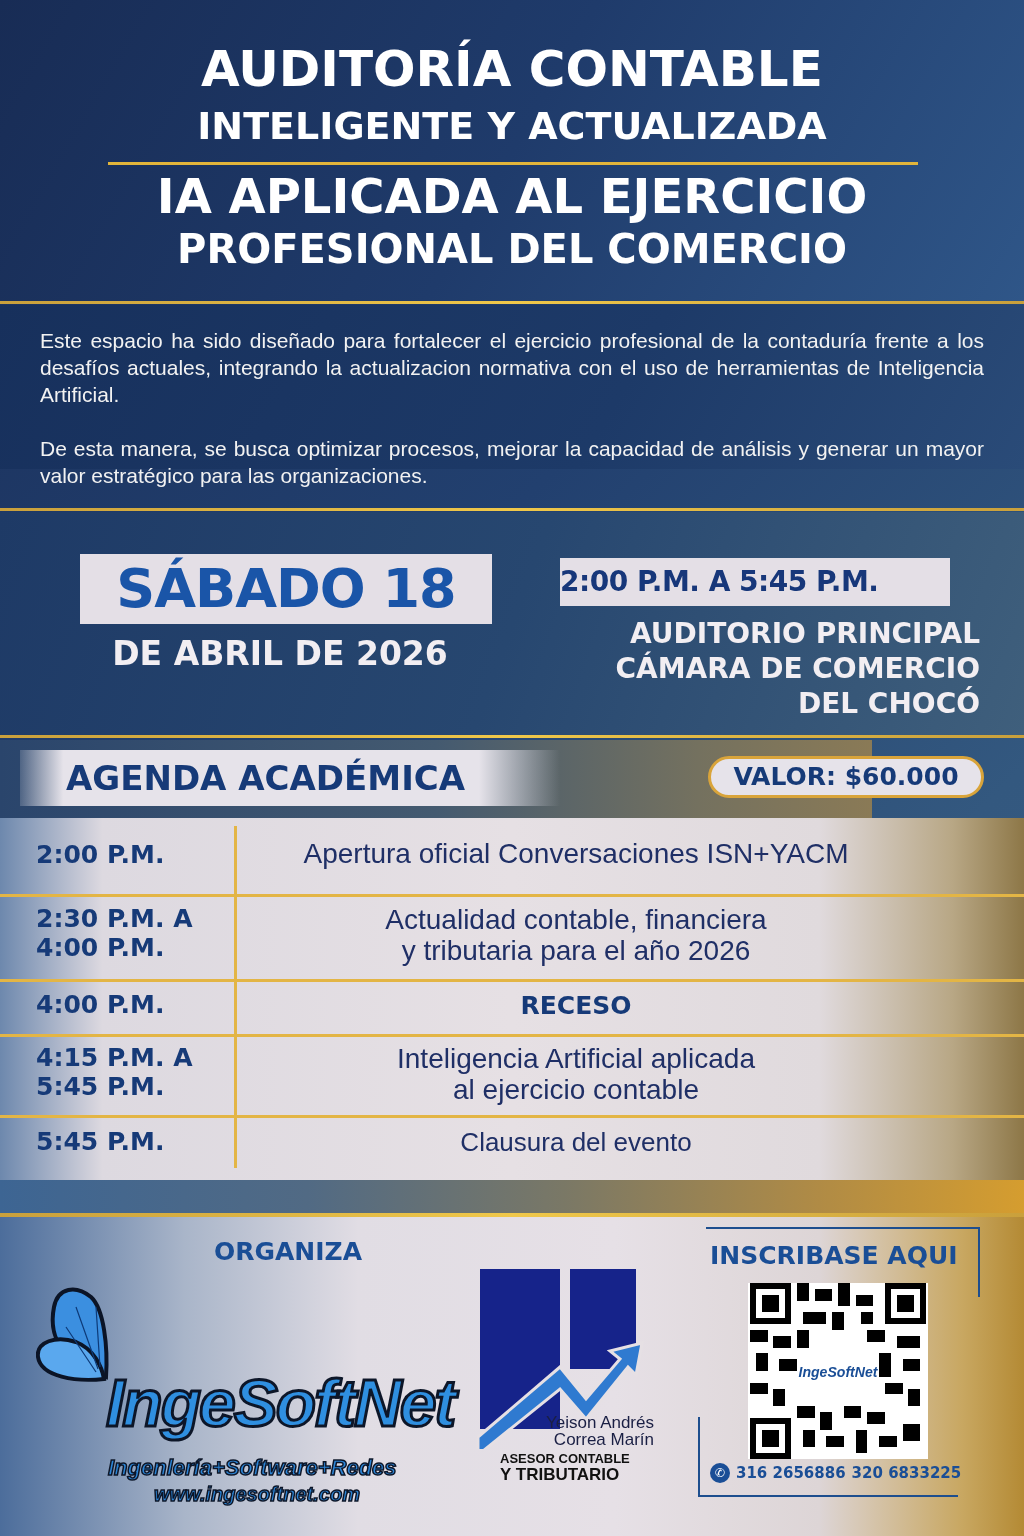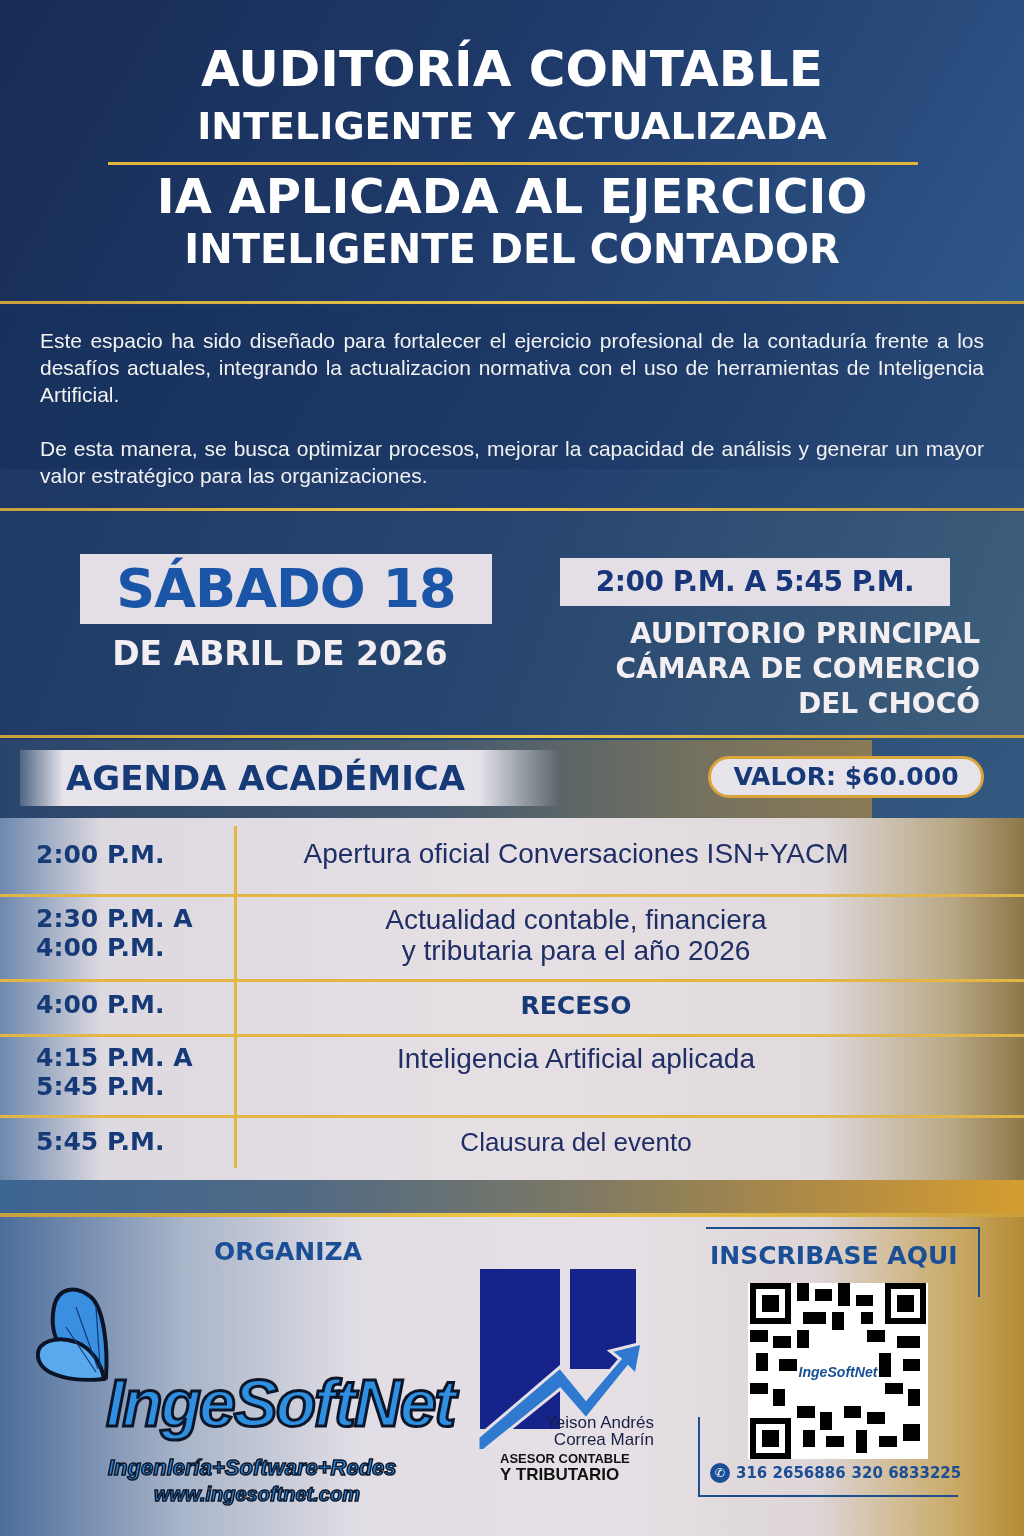--- a/index.html
+++ b/index.html
@@ -24,21 +24,21 @@
 .intro p{position:absolute;left:40px;width:944px;color:#f2f2f2;font-size:21px;line-height:27px;text-align:justify;text-align-last:left}
 .intro p.p1{top:22px}
 .intro p.p2{top:130px}
 
 .info{position:absolute;left:0;top:512px;width:1024px;height:224px;
   background:linear-gradient(110deg,#1e3a66 0%,#274770 50%,#3f5f7c 100%)}
 .day-box{position:absolute;left:80px;top:42px;width:412px;height:70px;background:#e4dfe6;
   color:#1a55a8;font-weight:700;font-size:54px;text-align:center;line-height:70px;font-family:"DejaVu Sans",sans-serif;letter-spacing:-1px}
 .date{position:absolute;left:80px;top:122px;width:400px;text-align:center;color:#f2eef2;font-weight:700;font-size:33px;font-family:"DejaVu Sans",sans-serif}
 .time-box{position:absolute;left:560px;top:46px;width:390px;height:48px;background:#e4dfe6;color:#17377a;
-  font-weight:700;font-size:28px;line-height:48px;text-align:center;font-family:"DejaVu Sans",sans-serif;letter-spacing:-0.5px}
+  font-weight:700;font-size:28px;line-height:48px;font-family:"DejaVu Sans",sans-serif;letter-spacing:-0.5px}
 .venue{position:absolute;left:540px;top:104px;width:440px;text-align:right;color:#f2eef2;font-weight:700;font-size:28px;line-height:35px;font-family:"DejaVu Sans",sans-serif}
 
 .agh{position:absolute;left:0;top:740px;width:872px;height:78px;
   background:linear-gradient(90deg,#2a456c 0%,#445a70 50%,#74715f 80%,#8a7a56 100%)}
 .agh-title{position:absolute;left:20px;top:10px;width:540px;height:56px;
   background:linear-gradient(90deg,rgba(225,225,232,0.2) 0%,#e6e3ea 8%,#e6e3ea 85%,rgba(225,225,232,0) 100%);
   color:#163a78;font-weight:700;font-size:34px;line-height:56px;padding-left:46px;font-family:"DejaVu Sans",sans-serif}
 .price{position:absolute;left:708px;top:16px;width:276px;height:42px;border:3px solid #d9a43a;border-radius:22px;background:#e6e3ea;
   color:#163a78;font-weight:700;font-size:25px;line-height:36px;text-align:center;font-family:"DejaVu Sans",sans-serif}
 
@@ -81,21 +81,21 @@
 </head>
 <body>
 
 <div class="poster">
 
   <div class="hdr">
     <div class="t1 a">AUDITORÍA CONTABLE</div>
     <div class="t1 b">INTELIGENTE Y ACTUALIZADA</div>
     <div class="hdr-line"></div>
     <div class="t1 c">IA APLICADA AL EJERCICIO</div>
-    <div class="t1 d">INTELIGENTE DEL CONTADOR</div>
+    <div class="t1 d">PROFESIONAL DEL COMERCIO</div>
   </div>
   <div class="gold" style="top:301px"></div>
 
   <div class="intro">
     <p class="p1">Este espacio ha sido diseñado para fortalecer el ejercicio profesional de la contaduría frente a los desafíos actuales, integrando la actualizacion normativa con el uso de herramientas de Inteligencia Artificial.</p>
     <p class="p2">De esta manera, se busca optimizar procesos, mejorar la capacidad de análisis y generar un mayor valor estratégico para las organizaciones.</p>
   </div>
   <div class="gold" style="top:508px"></div>
 
   <div class="info">
@@ -150,20 +150,21 @@
     </div>
     <div class="hline" style="top:216px"></div>
 
     <div class="row" style="top:225px">
       <div class="tm" style="top:0px">
         <div>4:15 P.M. A</div>
         <div>5:45 P.M.</div>
       </div>
       <div class="ds">
         <div>Inteligencia Artificial aplicada</div>
+        <div>al ejercicio contable</div>
       </div>
     </div>
     <div class="hline" style="top:297px"></div>
 
     <div class="row" style="top:309px">
       <div class="tm" style="top:0px">
         <div>5:45 P.M.</div>
       </div>
       <div class="ds" style="font-size:26px">
         <div>Clausura del evento</div>

